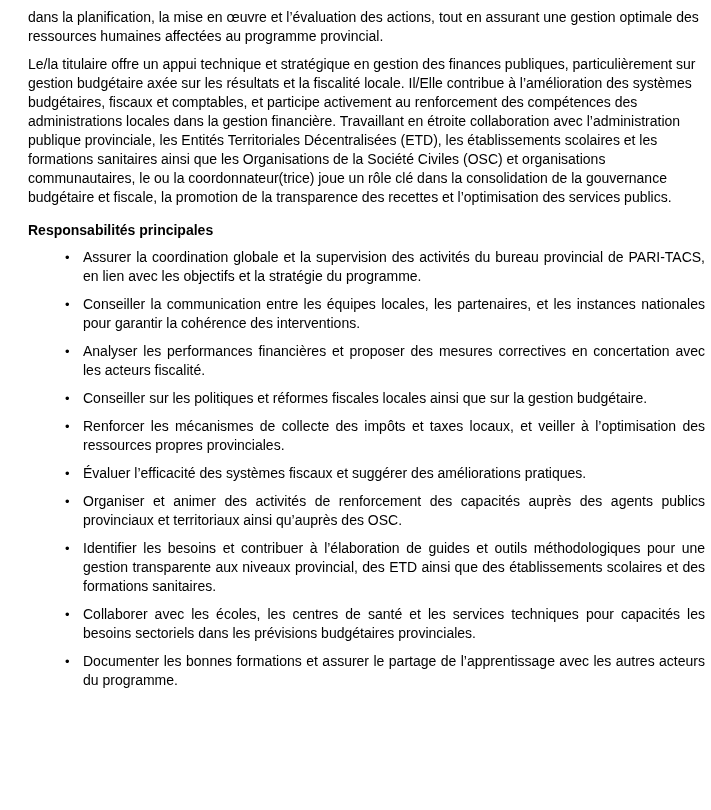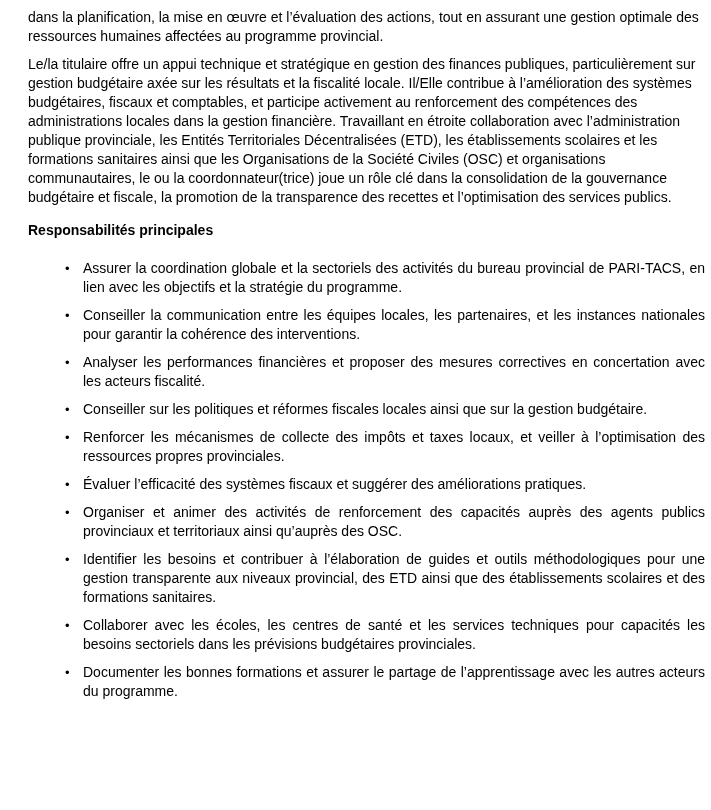--- a/index.html
+++ b/index.html
@@ -21,21 +21,21 @@
     overflow: hidden;
   }
   .para {
     margin: 0 0 9px 0;
     text-align: left;
   }
   .heading {
     font-size: 14px;
     font-weight: bold;
     line-height: 19px;
-    margin: 14px 0 19px 0;
+    margin: 14px 0 8px 0;
   }
   ul.bullets {
     list-style: none;
     margin: 0;
     padding: 0;
   }
   ul.bullets li {
     position: relative;
     padding-left: 55px;
     margin: 0 0 9px 0;
@@ -61,21 +61,21 @@
 
   <p class="para">Le/la titulaire offre un appui technique et stratégique en gestion des finances publiques, particulièrement sur gestion budgétaire axée sur les résultats et la fiscalité locale. Il/Elle contribue à l’amélioration des systèmes budgétaires, fiscaux et comptables, et participe activement au renforcement des compétences des administrations locales dans la gestion financière. Travaillant en étroite collaboration avec l’administration publique provinciale, les Entités Territoriales Décentralisées (ETD), les établissements scolaires et les formations sanitaires ainsi que les Organisations de la Société Civiles (OSC) et organisations communautaires, le ou la coordonnateur(trice) joue un rôle clé dans la consolidation de la gouvernance budgétaire et fiscale, la promotion de la transparence des recettes et l’optimisation des services publics.</p>
 
 
   <h2 class="heading">Responsabilités principales</h2>
 
 
   <ul class="bullets">
     <li>
       <span class="bullet-marker">•</span>
-      <span class="bullet-text">Assurer la coordination globale et la sectoriels des activités du bureau provincial de PARI-TACS, en lien avec les objectifs et la stratégie du programme.</span>
+      <span class="bullet-text">Assurer la coordination globale et la supervision des activités du bureau provincial de PARI-TACS, en lien avec les objectifs et la stratégie du programme.</span>
     </li>
     <li>
       <span class="bullet-marker">•</span>
       <span class="bullet-text">Conseiller la communication entre les équipes locales, les partenaires, et les instances nationales pour garantir la cohérence des interventions.</span>
     </li>
     <li>
       <span class="bullet-marker">•</span>
       <span class="bullet-text">Analyser les performances financières et proposer des mesures correctives en concertation avec les acteurs fiscalité.</span>
     </li>
     <li>

